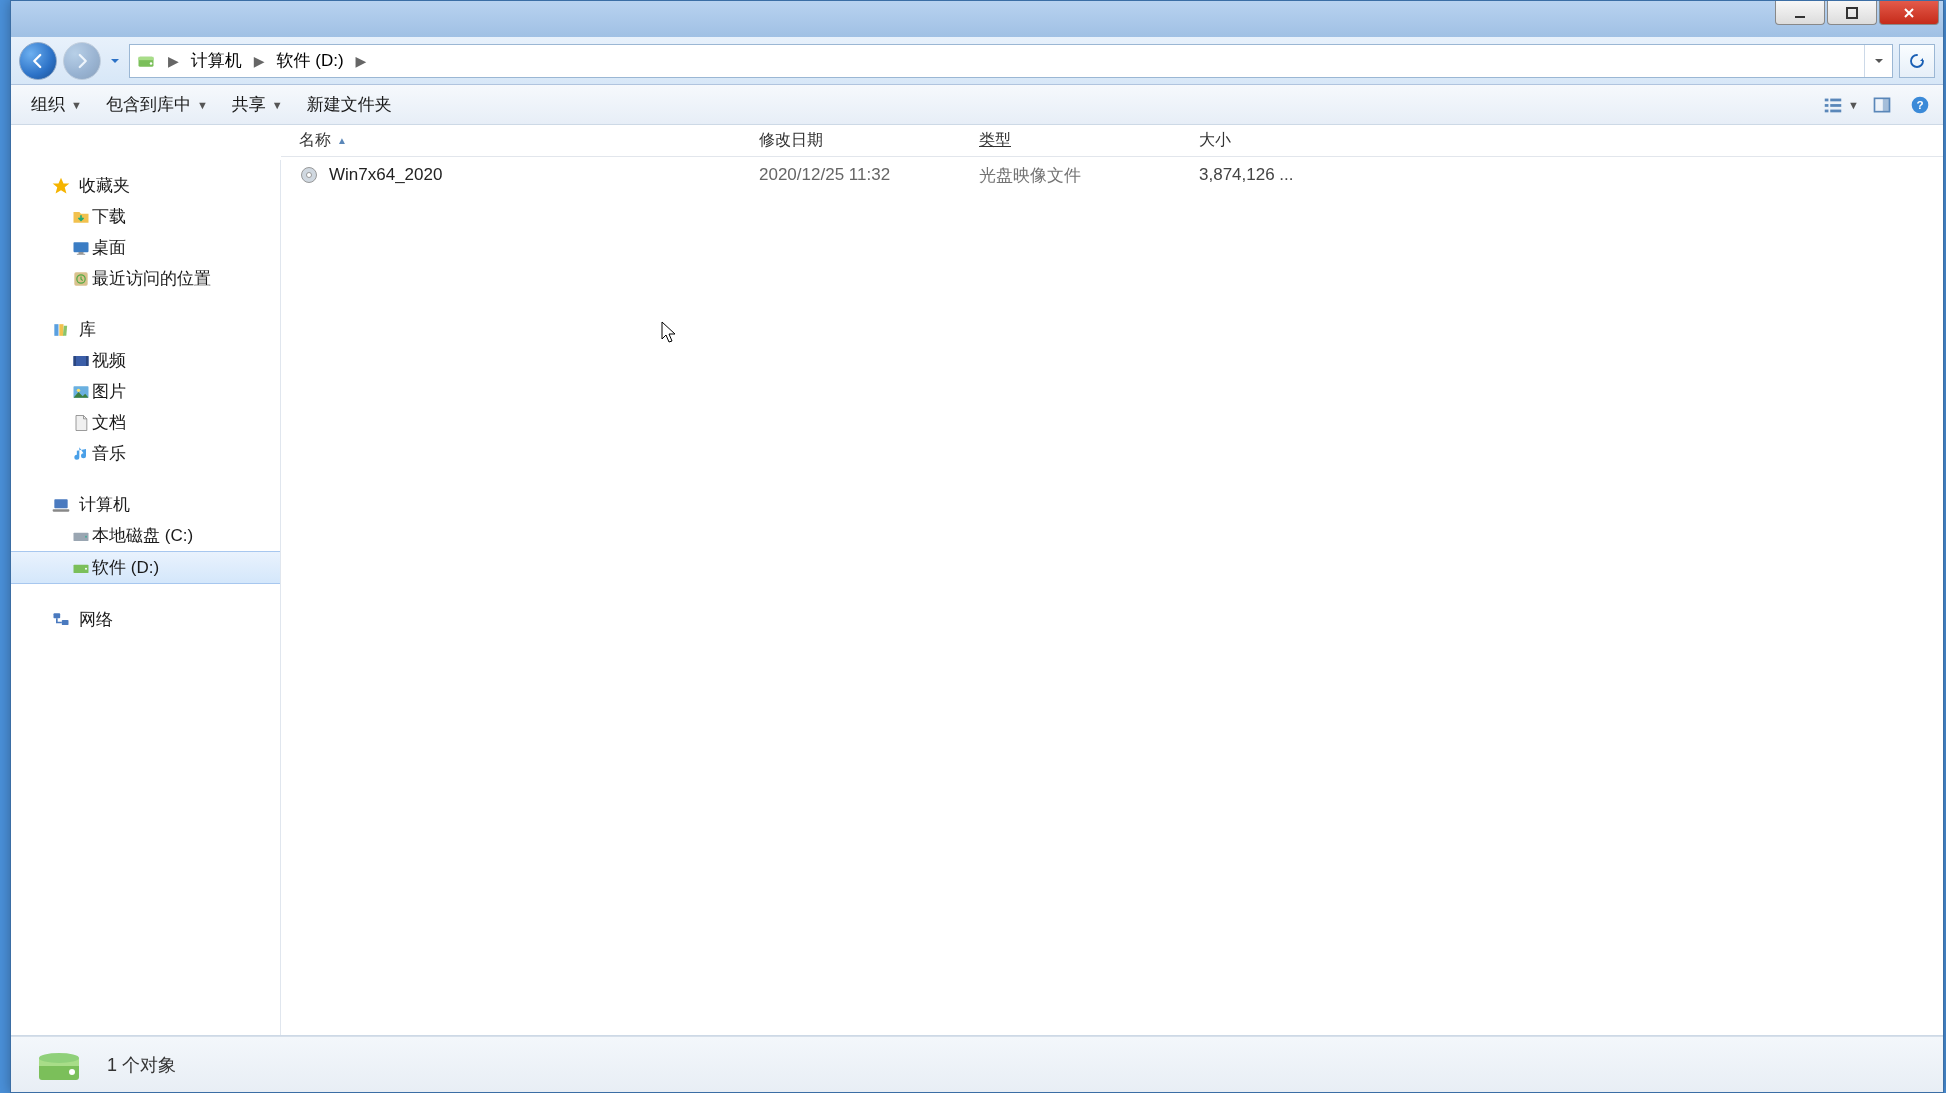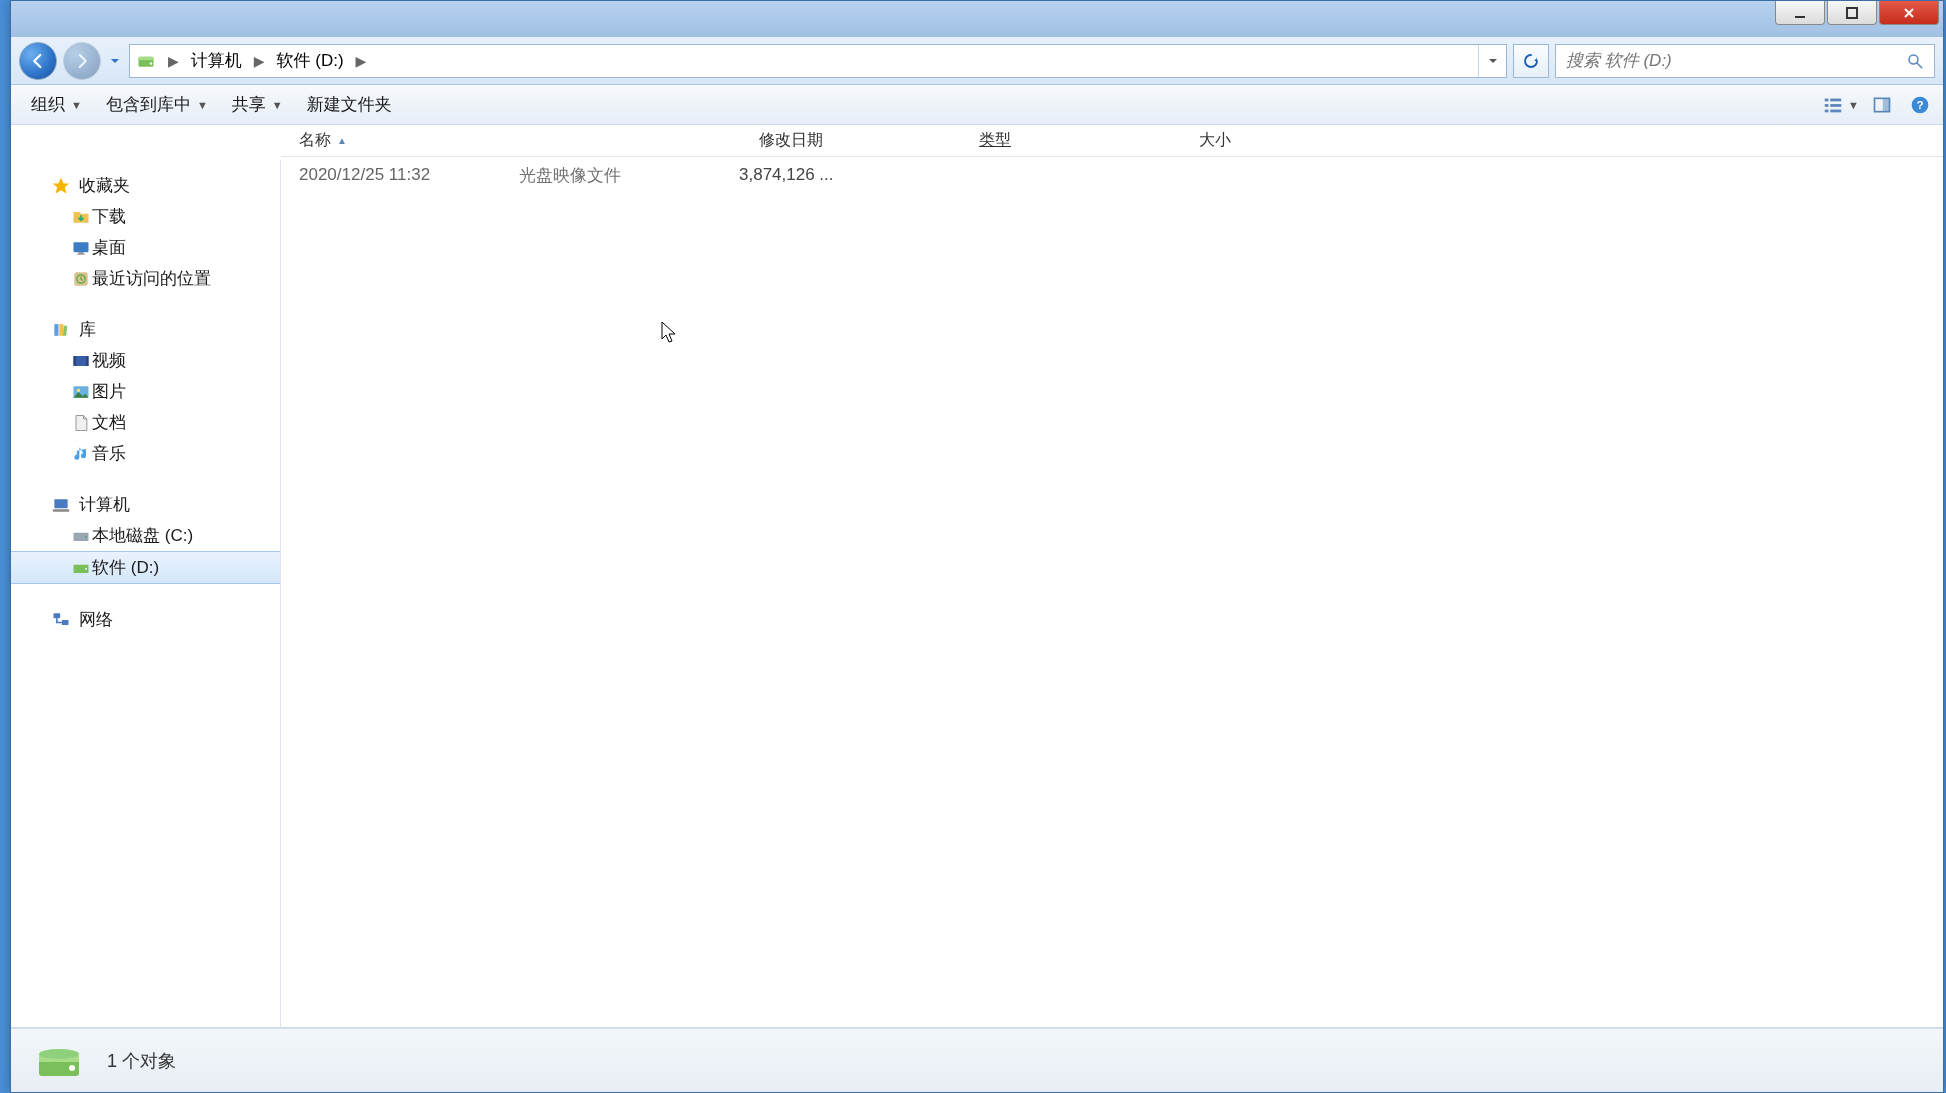--- a/index.html
+++ b/index.html
@@ -126,21 +126,21 @@
   .filerow .c.name{width:460px;display:flex;align-items:center;gap:10px;}
   .filerow .c.name svg{width:20px;height:20px;}
   .filerow .c.date{width:220px;color:#666;}
   .filerow .c.type{width:220px;color:#737373;}
   .filerow .c.size{width:170px;color:#444;}
 
   .cursor{position:absolute;left:650px;top:320px;width:18px;height:24px;pointer-events:none;}
 
   
   .statusbar{
-    height:64px;background:linear-gradient(#f3f7fb,#e8eef5);
+    height:56px;background:linear-gradient(#f3f7fb,#e8eef5);
     display:flex;align-items:center;padding:0 20px;gap:20px;font-size:18px;color:#333;
     border-top:1px solid #d6dfea;
   }
   .statusbar .big-icon{width:56px;height:56px;display:flex;align-items:center;justify-content:center;}
   .statusbar .big-icon svg{width:50px;height:50px;}
 </style>
 </head>
 <body>
 
 <div class="window">
@@ -202,27 +202,20 @@
     </div>
 
     <div class="refreshbtn">
       <svg viewBox="0 0 24 24">
           <path d="M12 4 a8 8 0 1 0 8 8" fill="none" stroke="#1a5fb4" stroke-width="2.5" stroke-linecap="round"></path>
           <path d="M20 4 L20 12 L12 12 Z" fill="#1a5fb4" transform="rotate(45 20 12) translate(-4 -6) scale(.5)"></path>
           <polygon points="20,8 16,12 20,12" fill="#1a5fb4"></polygon>
         </svg>
     </div>
 
-    <div class="searchbox">
-      <input placeholder="搜索 软件 (D:)" style="">
-      <svg viewBox="0 0 24 24">
-          <circle cx="10" cy="10" r="6" fill="none" stroke="#5a87b9" stroke-width="2"></circle>
-          <line x1="15" y1="15" x2="21" y2="21" stroke="#5a87b9" stroke-width="2" stroke-linecap="round"></line>
-        </svg>
-    </div>
   </div>
 
   <div class="toolbar">
     <div class="tb-btn">
         <span>组织</span>
         <span class="caret">▼</span>
       </div>
     <div class="tb-btn">
         <span>包含到库中</span>
         <span class="caret">▼</span>
@@ -383,20 +376,27 @@
           </div>
         <div class="col type">
             <span>类型</span>
           </div>
         <div class="col size">
             <span>大小</span>
           </div>
       </div>
       <div class="filelist">
         <div class="filerow">
+          <div class="c name">
+            <svg viewBox="0 0 24 24">
+                <circle cx="12" cy="12" r="9" fill="#d0d8e0" stroke="#888"></circle>
+                <circle cx="12" cy="12" r="3" fill="#fff" stroke="#888"></circle>
+              </svg>
+            <span>Win7x64_2020</span>
+          </div>
           <div class="c date">2020/12/25 11:32</div>
           <div class="c type">光盘映像文件</div>
           <div class="c size">3,874,126 ...</div>
         </div>
       </div>
     </div>
   </div>
 
   <div class="statusbar">
     <div class="big-icon">

